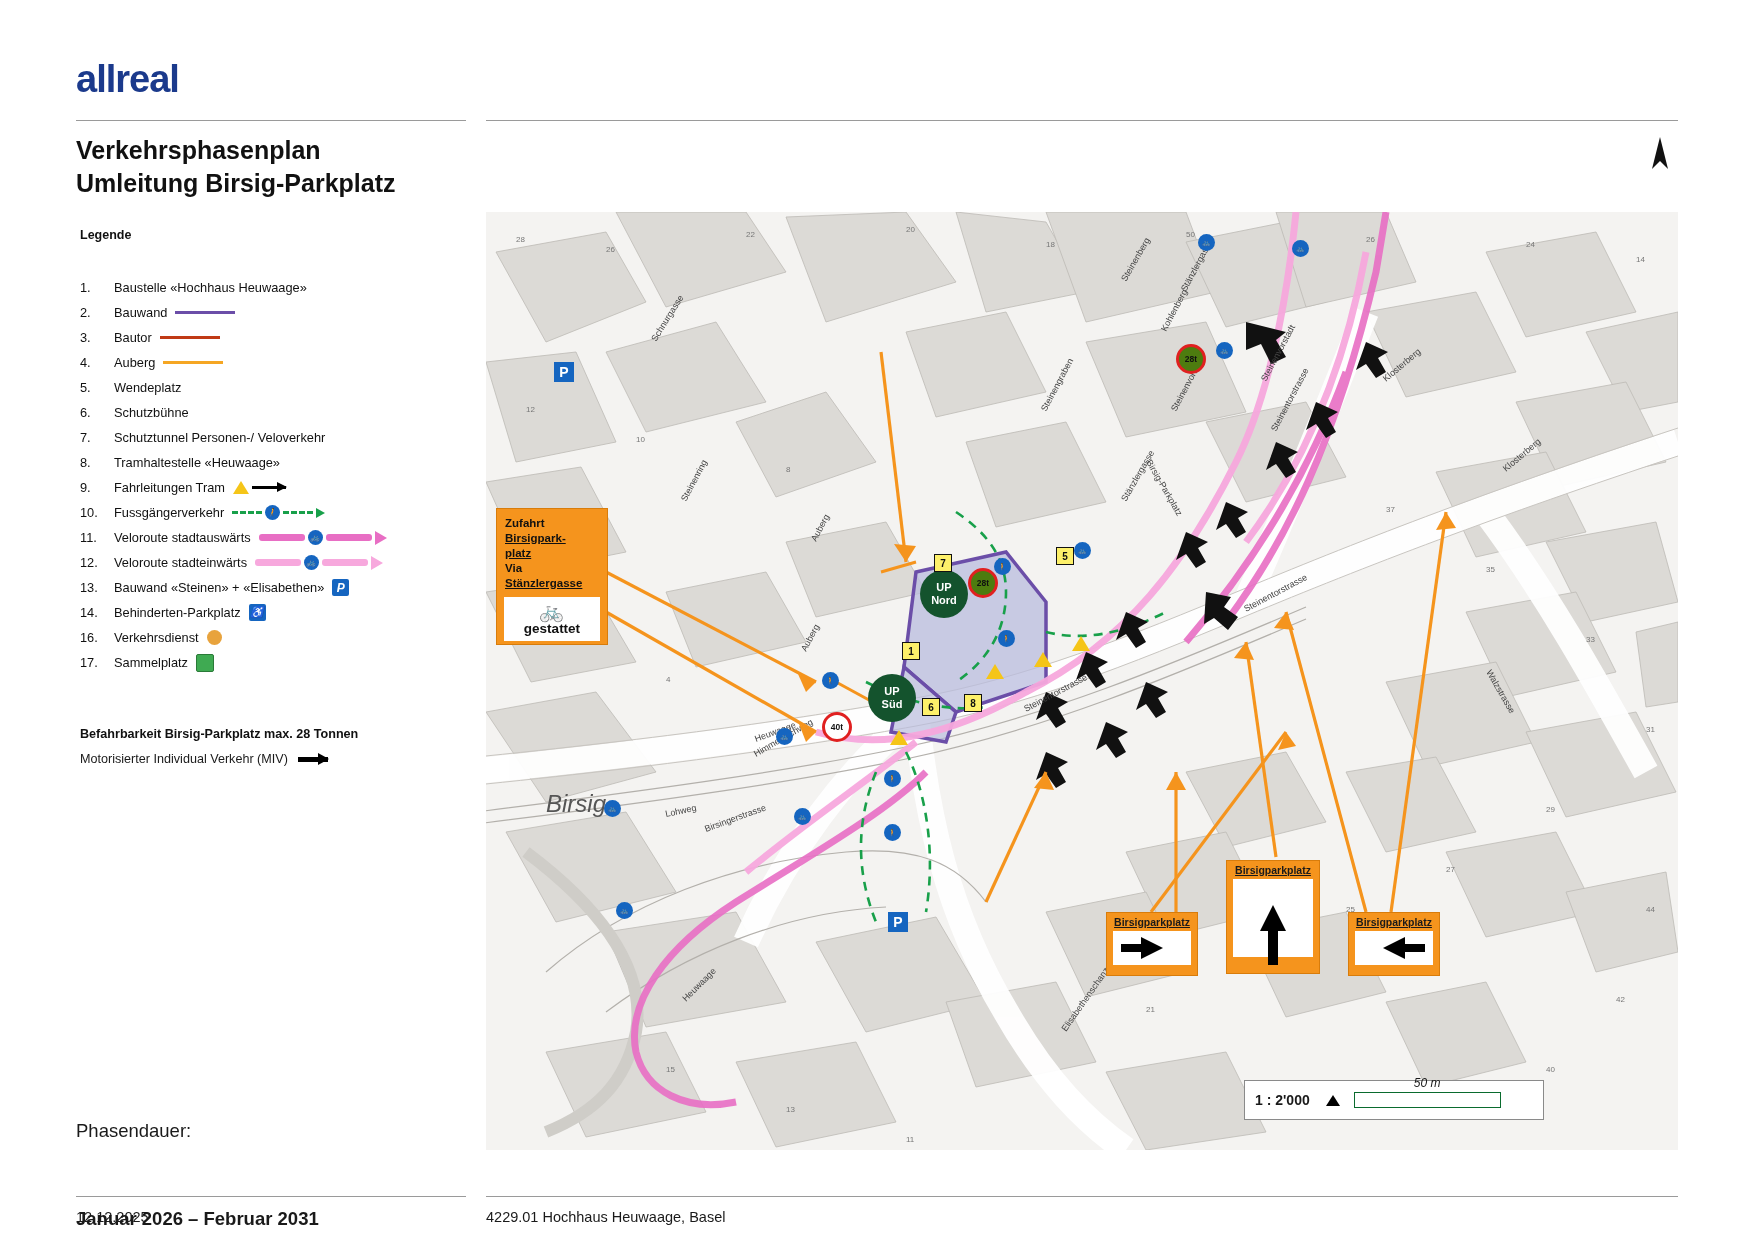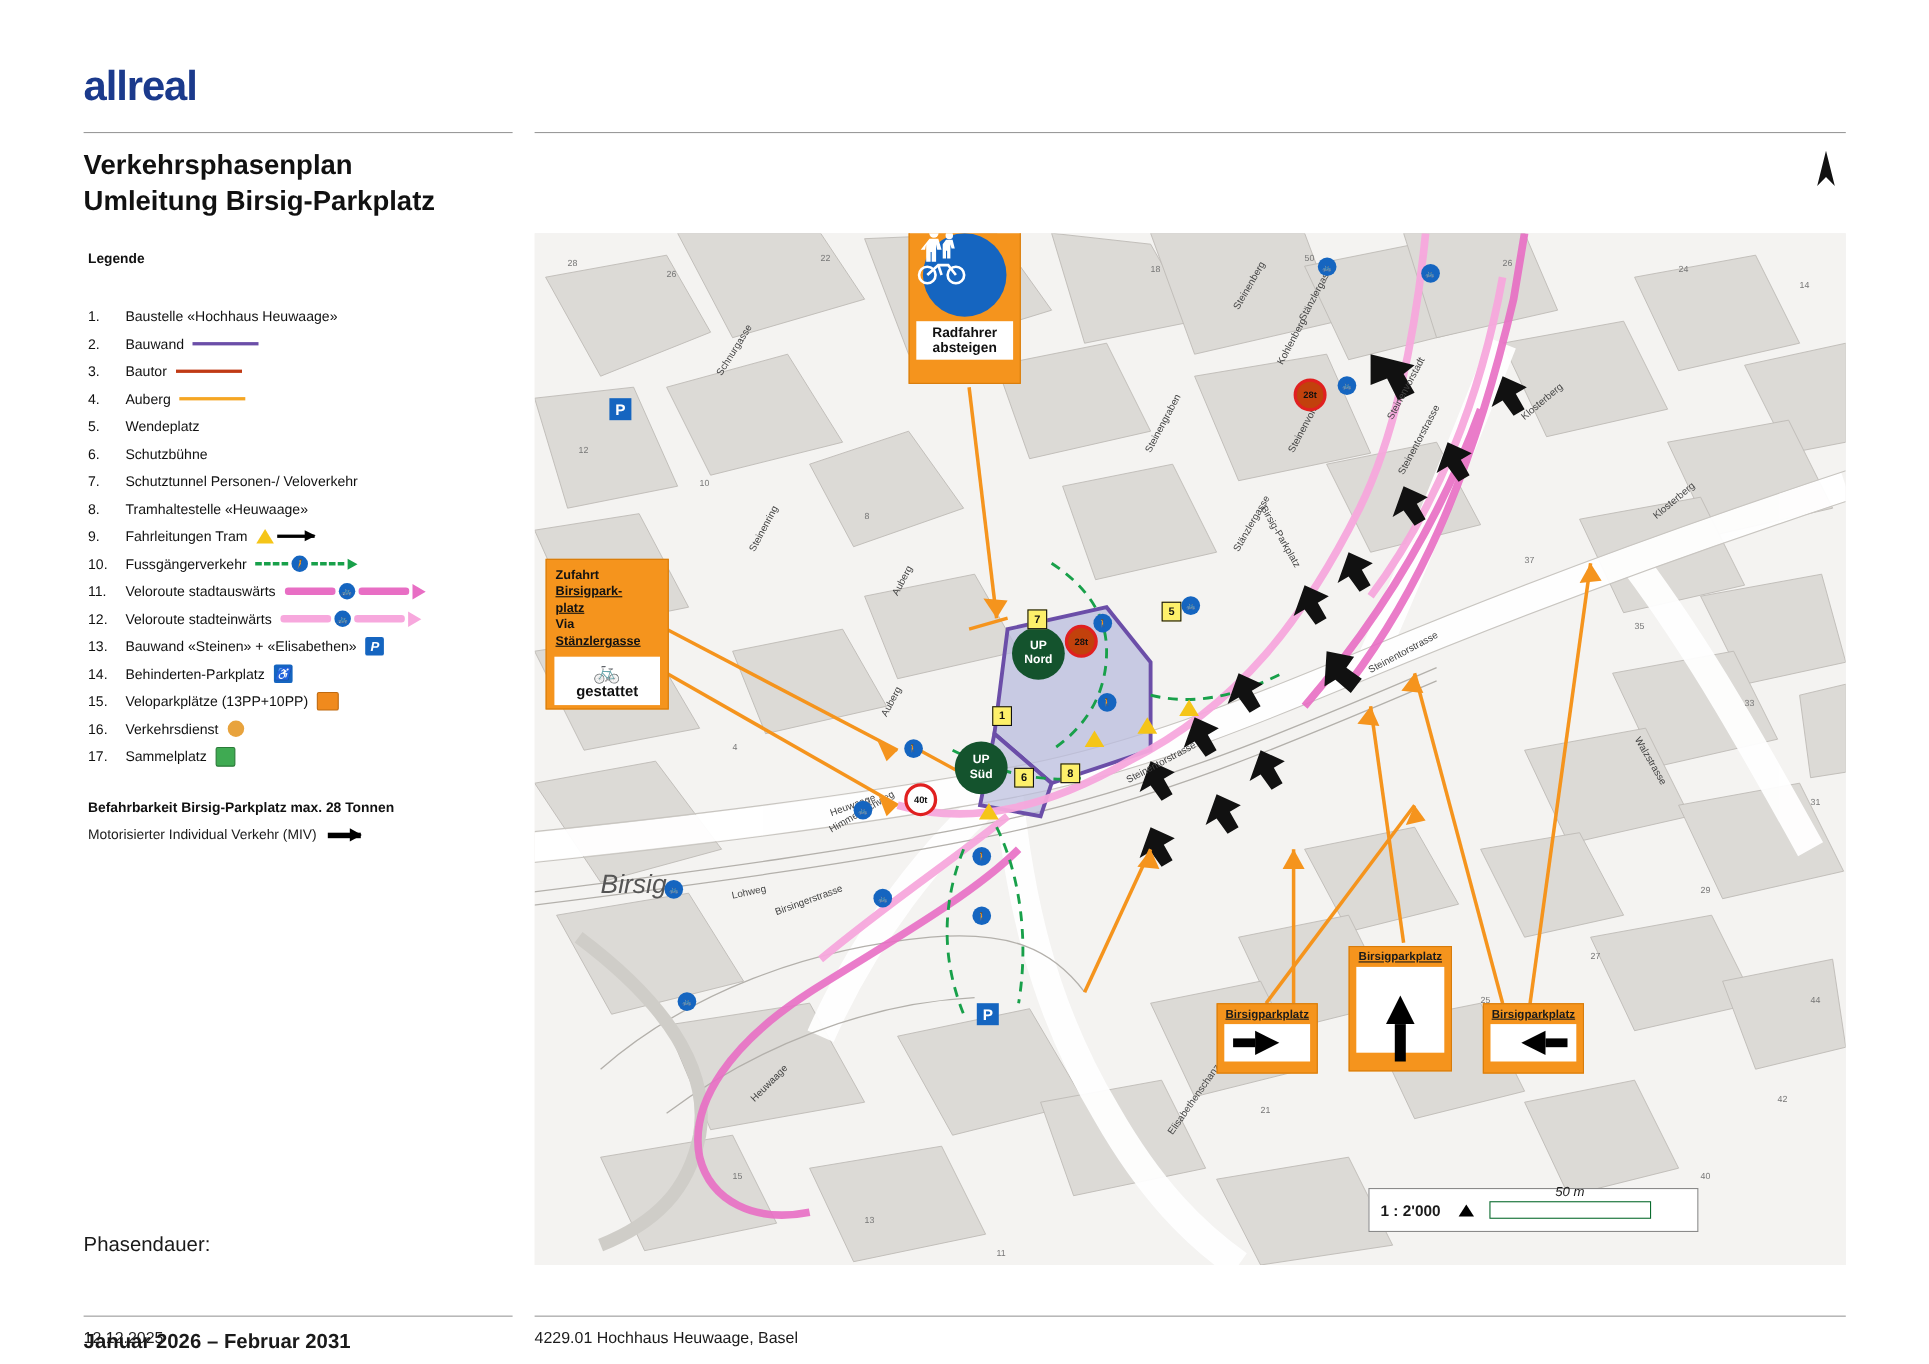--- a/index.html
+++ b/index.html
@@ -106,21 +106,21 @@
   .scalebar{position:absolute;left:758px;top:868px;width:298px;height:38px;background:#fff;border:1px solid #8a8a8a;display:flex;align-items:center;}
   .scalebar .ratio{font-size:14px;font-weight:bold;margin-left:10px;}
   .scalebar .tri-up{width:0;height:0;border-left:7px solid transparent;border-right:7px solid transparent;border-bottom:11px solid #000;margin-left:16px;}
   .scalebar .bar{margin-left:14px;width:145px;height:14px;border:1.5px solid #0a6b2e;position:relative;}
   .scalebar .bar span{position:absolute;left:0;top:-17px;width:145px;text-align:center;font-size:12px;}
 
   
   .mk{position:absolute;font-size:9px;font-weight:bold;display:flex;align-items:center;justify-content:center;}
   .mk-num{width:16px;height:16px;background:#fdf06a;border:1.4px solid #111;font-size:10px;color:#111;}
   .mk-up{width:48px;height:48px;border-radius:50%;background:#14532d;color:#fff;font-size:11px;text-align:center;line-height:1.15;}
-  .mk-28{width:24px;height:24px;border-radius:50%;background:#c2410c;border:3px solid #e02020;font-size:8.5px;color:#111;}
+  .mk-28{width:24px;height:24px;border-radius:50%;background:#4d7c0f;border:3px solid #e02020;font-size:8.5px;color:#111;}
   .mk-40{width:24px;height:24px;border-radius:50%;background:#fff;border:3px solid #e02020;font-size:8.5px;color:#111;}
   .mk-velo{width:17px;height:17px;border-radius:50%;background:#1565c0;color:#fff;font-size:7px;}
   .mk-p{width:20px;height:20px;background:#1565c0;color:#fff;font-size:14px;font-weight:bold;}
   .mk-tri{width:0;height:0;border-left:9px solid transparent;border-right:9px solid transparent;border-bottom:15px solid #f5c518;}
 </style>
 </head>
 <body>
 
 <div class="page">
 
@@ -238,27 +238,20 @@
     </div>
 
     <div class="row">
       <span class="num">14.</span>
       <span class="lbl">Behinderten-Parkplatz</span>
       <span class="art">
           <i class="hc-badge">♿</i>
         </span>
     </div>
 
-    <div class="row">
-      <span class="num">15.</span>
-      <span class="lbl">Veloparkplätze (13PP+10PP)</span>
-      <span class="art">
-          <i class="or-badge"></i>
-        </span>
-    </div>
 
     <div class="row">
       <span class="num">16.</span>
       <span class="lbl">Verkehrsdienst</span>
       <span class="art">
           <i class="vd-badge"></i>
         </span>
     </div>
 
     <div class="row">
@@ -538,40 +531,20 @@
     <div class="mk mk-velo" style="left:130px;top:690px;">🚲</div>
 
     <div class="mk mk-p" style="left:68px;top:150px;">P</div>
     <div class="mk mk-p" style="left:402px;top:700px;">P</div>
 
     <div class="mk mk-tri" style="left:548px;top:440px;"></div>
     <div class="mk mk-tri" style="left:500px;top:452px;"></div>
     <div class="mk mk-tri" style="left:404px;top:518px;"></div>
     <div class="mk mk-tri" style="left:586px;top:424px;"></div>
 
-    <div class="obox sign-pedbike">
-      <div class="circle">
-        <svg width="58" height="58" viewBox="0 0 58 58">
-          <g fill="#ffffff">
-            <circle cx="22" cy="9" r="4.2"></circle>
-            <path d="M18 14 h8 l3 10 h-4 l-1 -5 v16 h-4 v-9 h-1 v9 h-4 v-16 l-1 5 h-4 z"></path>
-            <circle cx="36" cy="11" r="3.4"></circle>
-            <path d="M33 15 h6 l2 8 h-3 l-1 -4 v13 h-3 v-7 h-1 v7 h-3 v-13 z"></path>
-            <circle cx="16" cy="47" r="7.5" fill="none" stroke="#fff" stroke-width="2.4"></circle>
-            <circle cx="42" cy="47" r="7.5" fill="none" stroke="#fff" stroke-width="2.4"></circle>
-            <path d="M16 47 L26 38 L35 38 L42 47" fill="none" stroke="#fff" stroke-width="2.4"></path>
-            <path d="M26 38 L29 47" fill="none" stroke="#fff" stroke-width="2.4"></path>
-          </g>
-        </svg>
-      </div>
-      <div class="cap">
-        <div>Radfahrer</div>
-        <div>absteigen</div>
-      </div>
-    </div>
 
     <div class="obox sign-zufahrt">
       <div class="txt">
         <span>Zufahrt </span><span class="u">Birsigpark-</span><br>
         <span class="u">platz</span><br>
         <span>Via </span><span class="u">Stänzlergasse</span>
       </div>
       <div class="white">
         <div class="bike">🚲</div>
         <div class="g">gestattet</div>

